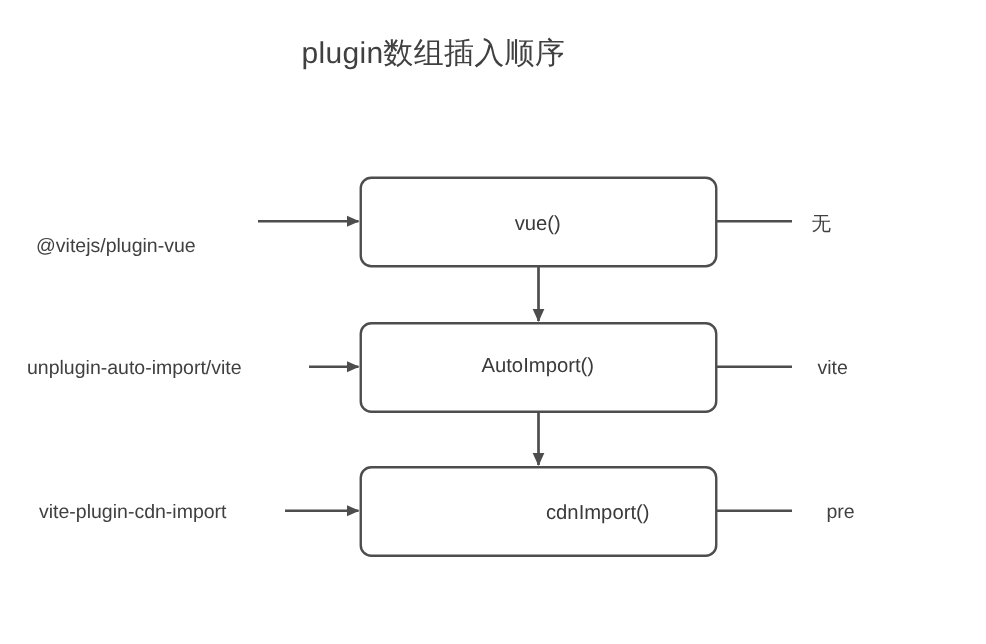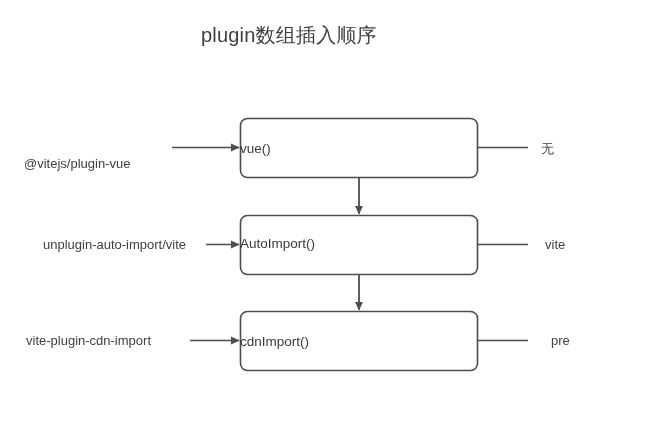--- a/index.html
+++ b/index.html
@@ -50,20 +50,21 @@
     top: 71px;
   }
   .source-label {
     font-size: 13px;
     color: #404040;
     text-align: left;
   }
   .node-label {
     font-size: 13.5px;
     color: #3a3a3a;
+    text-align: center;
     width: 237px;
   }
   .enforce-label {
     font-size: 13px;
     color: #404040;
     text-align: left;
   }
   #watermark {
     font-size: 16.5px;
     color: #b9b9b9;
@@ -104,23 +105,23 @@
 
   <div class="layer-text">
 
     <div class="abs" id="diagram-title">plugin数组插入顺序</div>
 
 
     <div class="abs source-label" style="left:24px; top:140px;margin-top:16px;">@vitejs/plugin-vue</div>
     <div class="abs node-label" style="left:240px; top:141px;">vue()</div>
     <div class="abs enforce-label" style="left:541px; top:140px;">无</div>
 
-    <div class="abs source-label" style="left:18px; top:237px;margin-left:25px;">unplugin-auto-import/vite</div>
+    <div class="abs source-label" style="left:18px; top:237px;">unplugin-auto-import/vite</div>
     <div class="abs node-label" style="left:240px; top:236px;">AutoImport()</div>
     <div class="abs enforce-label" style="left:545px; top:237px;">vite</div>
 
     <div class="abs source-label" style="left:26px; top:333px;">vite-plugin-cdn-import</div>
-    <div class="abs node-label" style="left:240px; top:334px;">cdnImport()</div>
+    <div class="abs node-label" style="left:240px; top:334px;padding-left:40px;">cdnImport()</div>
     <div class="abs enforce-label" style="left:551px; top:333px;">pre</div>
 
 
   </div>
 </div>
 
 </body></html>

